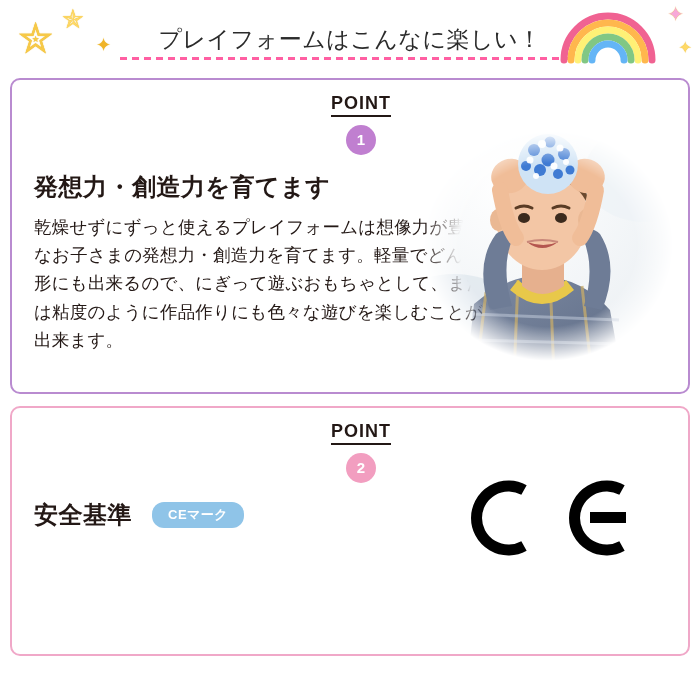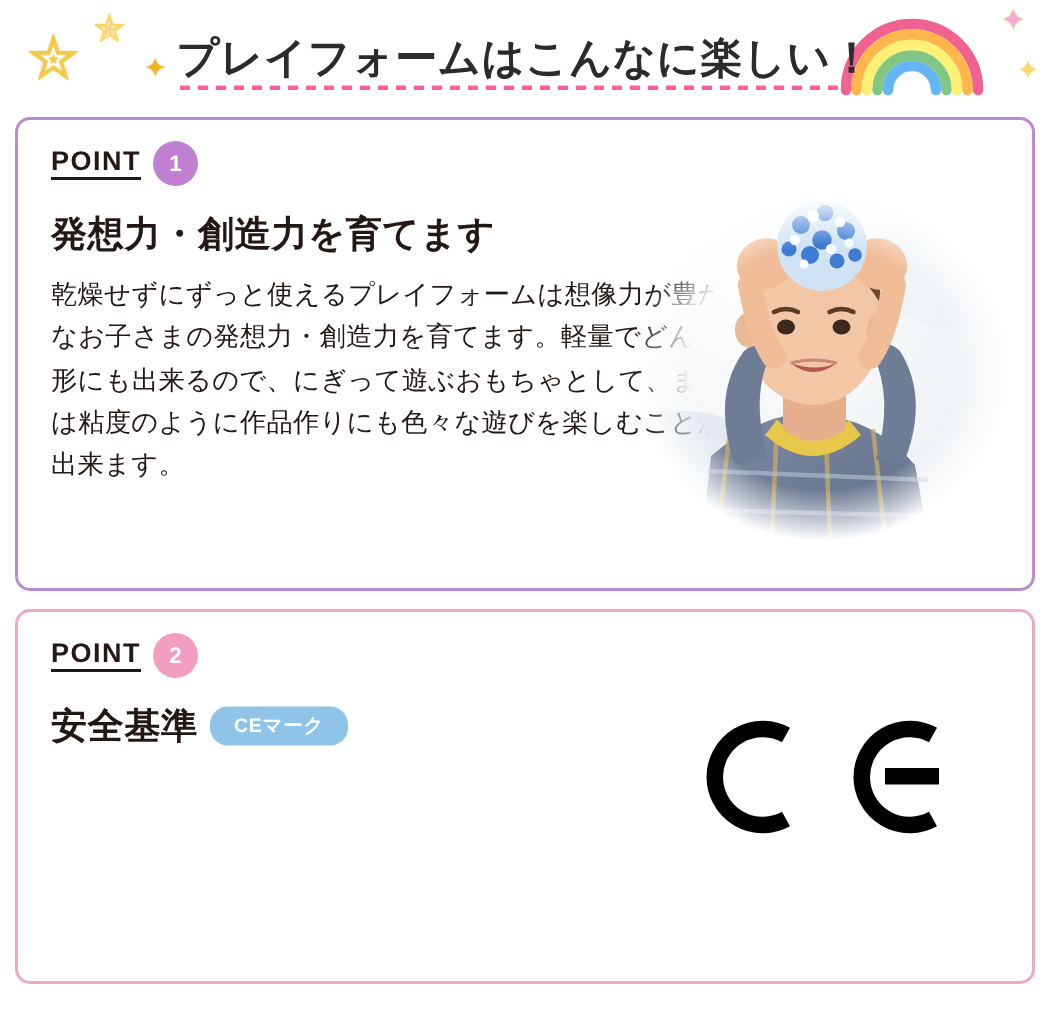--- a/index.html
+++ b/index.html
@@ -23,22 +23,22 @@
 
   
   .header {
     position: relative;
     height: 78px;
     display: flex;
     align-items: center;
     justify-content: center;
   }
   .header-title {
-    font-size: 28px;
-    font-weight: bold;
+    font-size: 23px;
+    font-weight: normal;
     letter-spacing: 0.5px;
     color: #2b2b2b;
     white-space: nowrap;
     z-index: 3;
     position: relative;
     padding: 0 4px;
   }
   .header-underline {
     position: absolute;
     left: 120px;
@@ -85,20 +85,21 @@
     overflow: hidden;
   }
   .card.point1 { height: 316px; border-color: #b98bd0; }
   .card.point2 { height: 250px; border-color: #f0a8c8; }
 
   .point-head {
     display: flex;
     align-items: center;
     gap: 8px;
     padding: 14px 0 0 22px;
+    flex-direction: column;
   }
   .point-label {
     font-size: 18px;
     font-weight: bold;
     letter-spacing: 1px;
     color: #231815;
     border-bottom: 2px solid #231815;
     padding-bottom: 1px;
     line-height: 1.1;
   }
@@ -131,21 +132,21 @@
   .card-title {
     font-size: 24px;
     font-weight: bold;
     margin: 16px 0 4px 22px;
     color: #231815;
     letter-spacing: 0.5px;
   }
   .card-title-row {
     display: flex;
     align-items: center;
-    gap: 8px;
+    gap: 20px;
     margin: 16px 0 4px 22px;
   }
   .card-title-row .card-title { margin: 0; }
   .ce-tag {
     background: #8fc4e8;
     color: #ffffff;
     font-size: 13px;
     font-weight: bold;
     padding: 4px 16px;
     border-radius: 12px;

